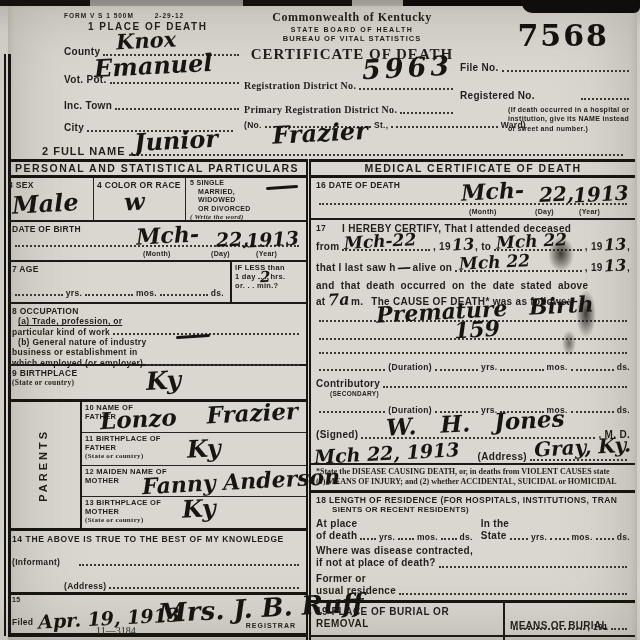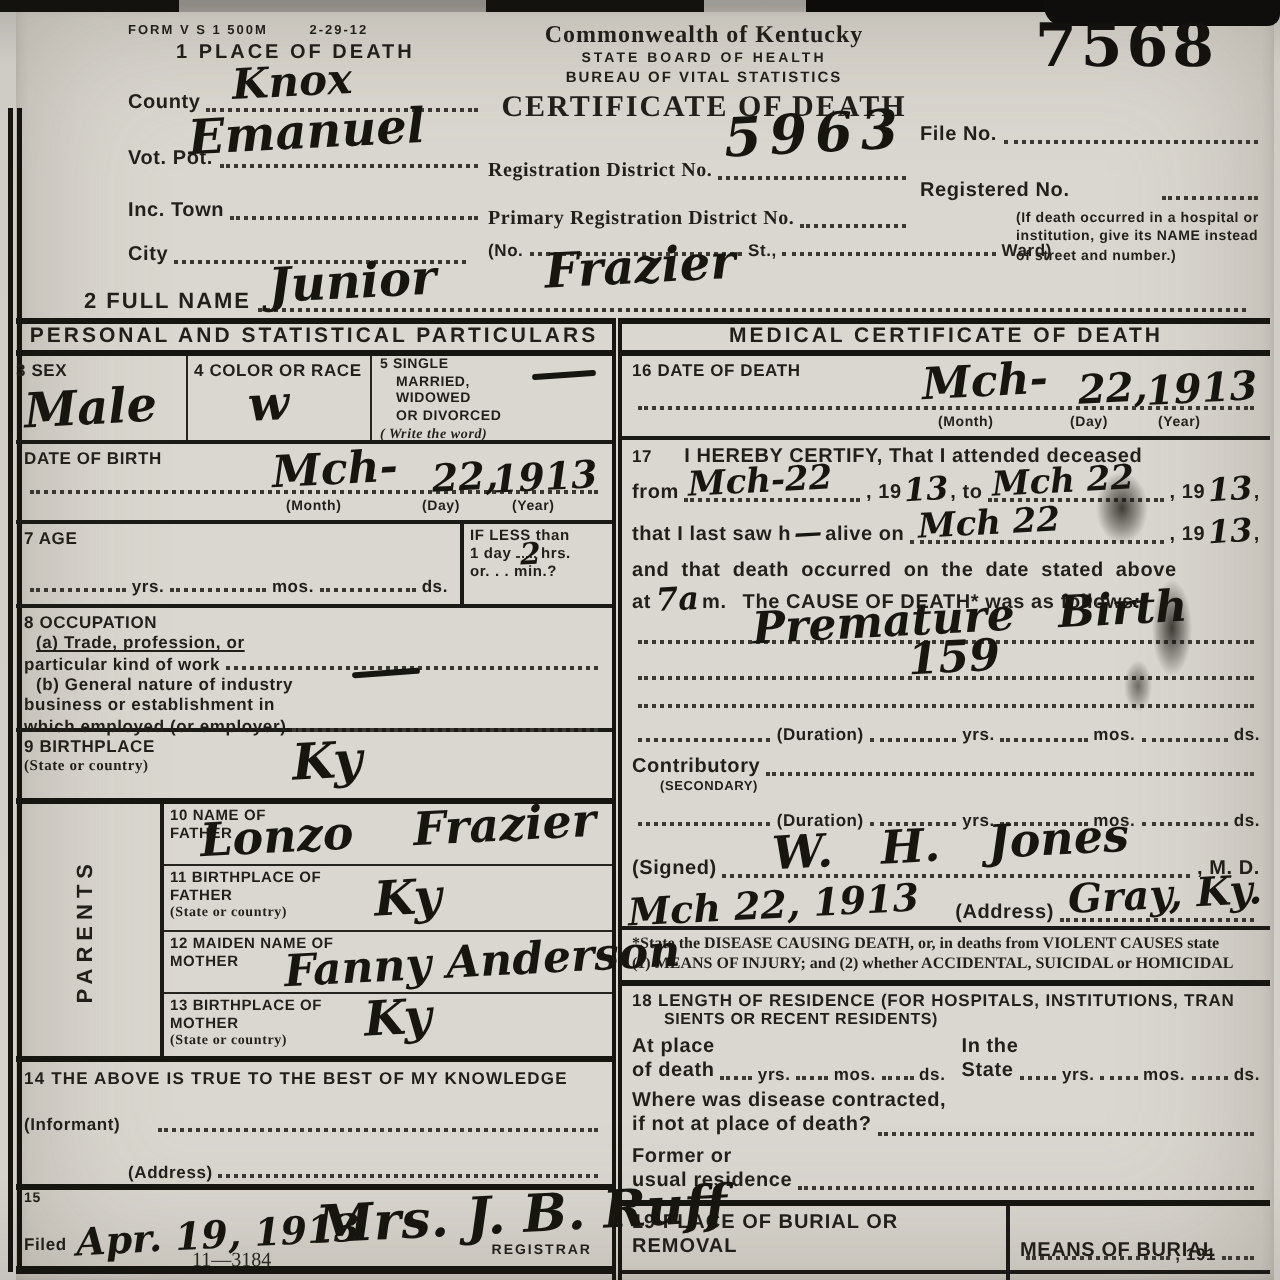--- a/index.html
+++ b/index.html
@@ -104,21 +104,21 @@
       <span class="L s10 serif dfix">Registration District No.</span>
       <span class="d"></span>
       <span class="hw abs" style="left:118px;top:-26px;font-size:27px;letter-spacing:4px;">5963</span>
     </div>
 
     <div class="abs r" style="left:236px;top:100px;width:212px;">
       <span class="L s10 serif dfix">Primary Registration District No.</span>
       <span class="d"></span>
     </div>
 
-    <div class="abs" style="right:26px;top:2px;font-family:'DejaVu Serif',serif;font-weight:bold;font-size:30px;letter-spacing:2px;color:#14120e;">7568</div>
+    <div class="abs" style="right:26px;top:14px;font-family:'DejaVu Serif',serif;font-weight:bold;font-size:30px;letter-spacing:2px;color:#14120e;">7568</div>
 
     <div class="abs r" style="left:452px;top:58px;width:172px;">
       <span class="L s10 dfix">File No.</span>
       <span class="d"></span>
     </div>
     <div class="abs r" style="left:452px;top:86px;width:172px;gap:43px;">
       <span class="L s10 dfix">Registered No.</span>
       <span class="d"></span>
     </div>
     <div class="abs L s7" style="left:500px;top:101px;width:128px;line-height:1.35;">(If death occurred in a hospital or institution, give its NAME instead of street and number.)</div>

